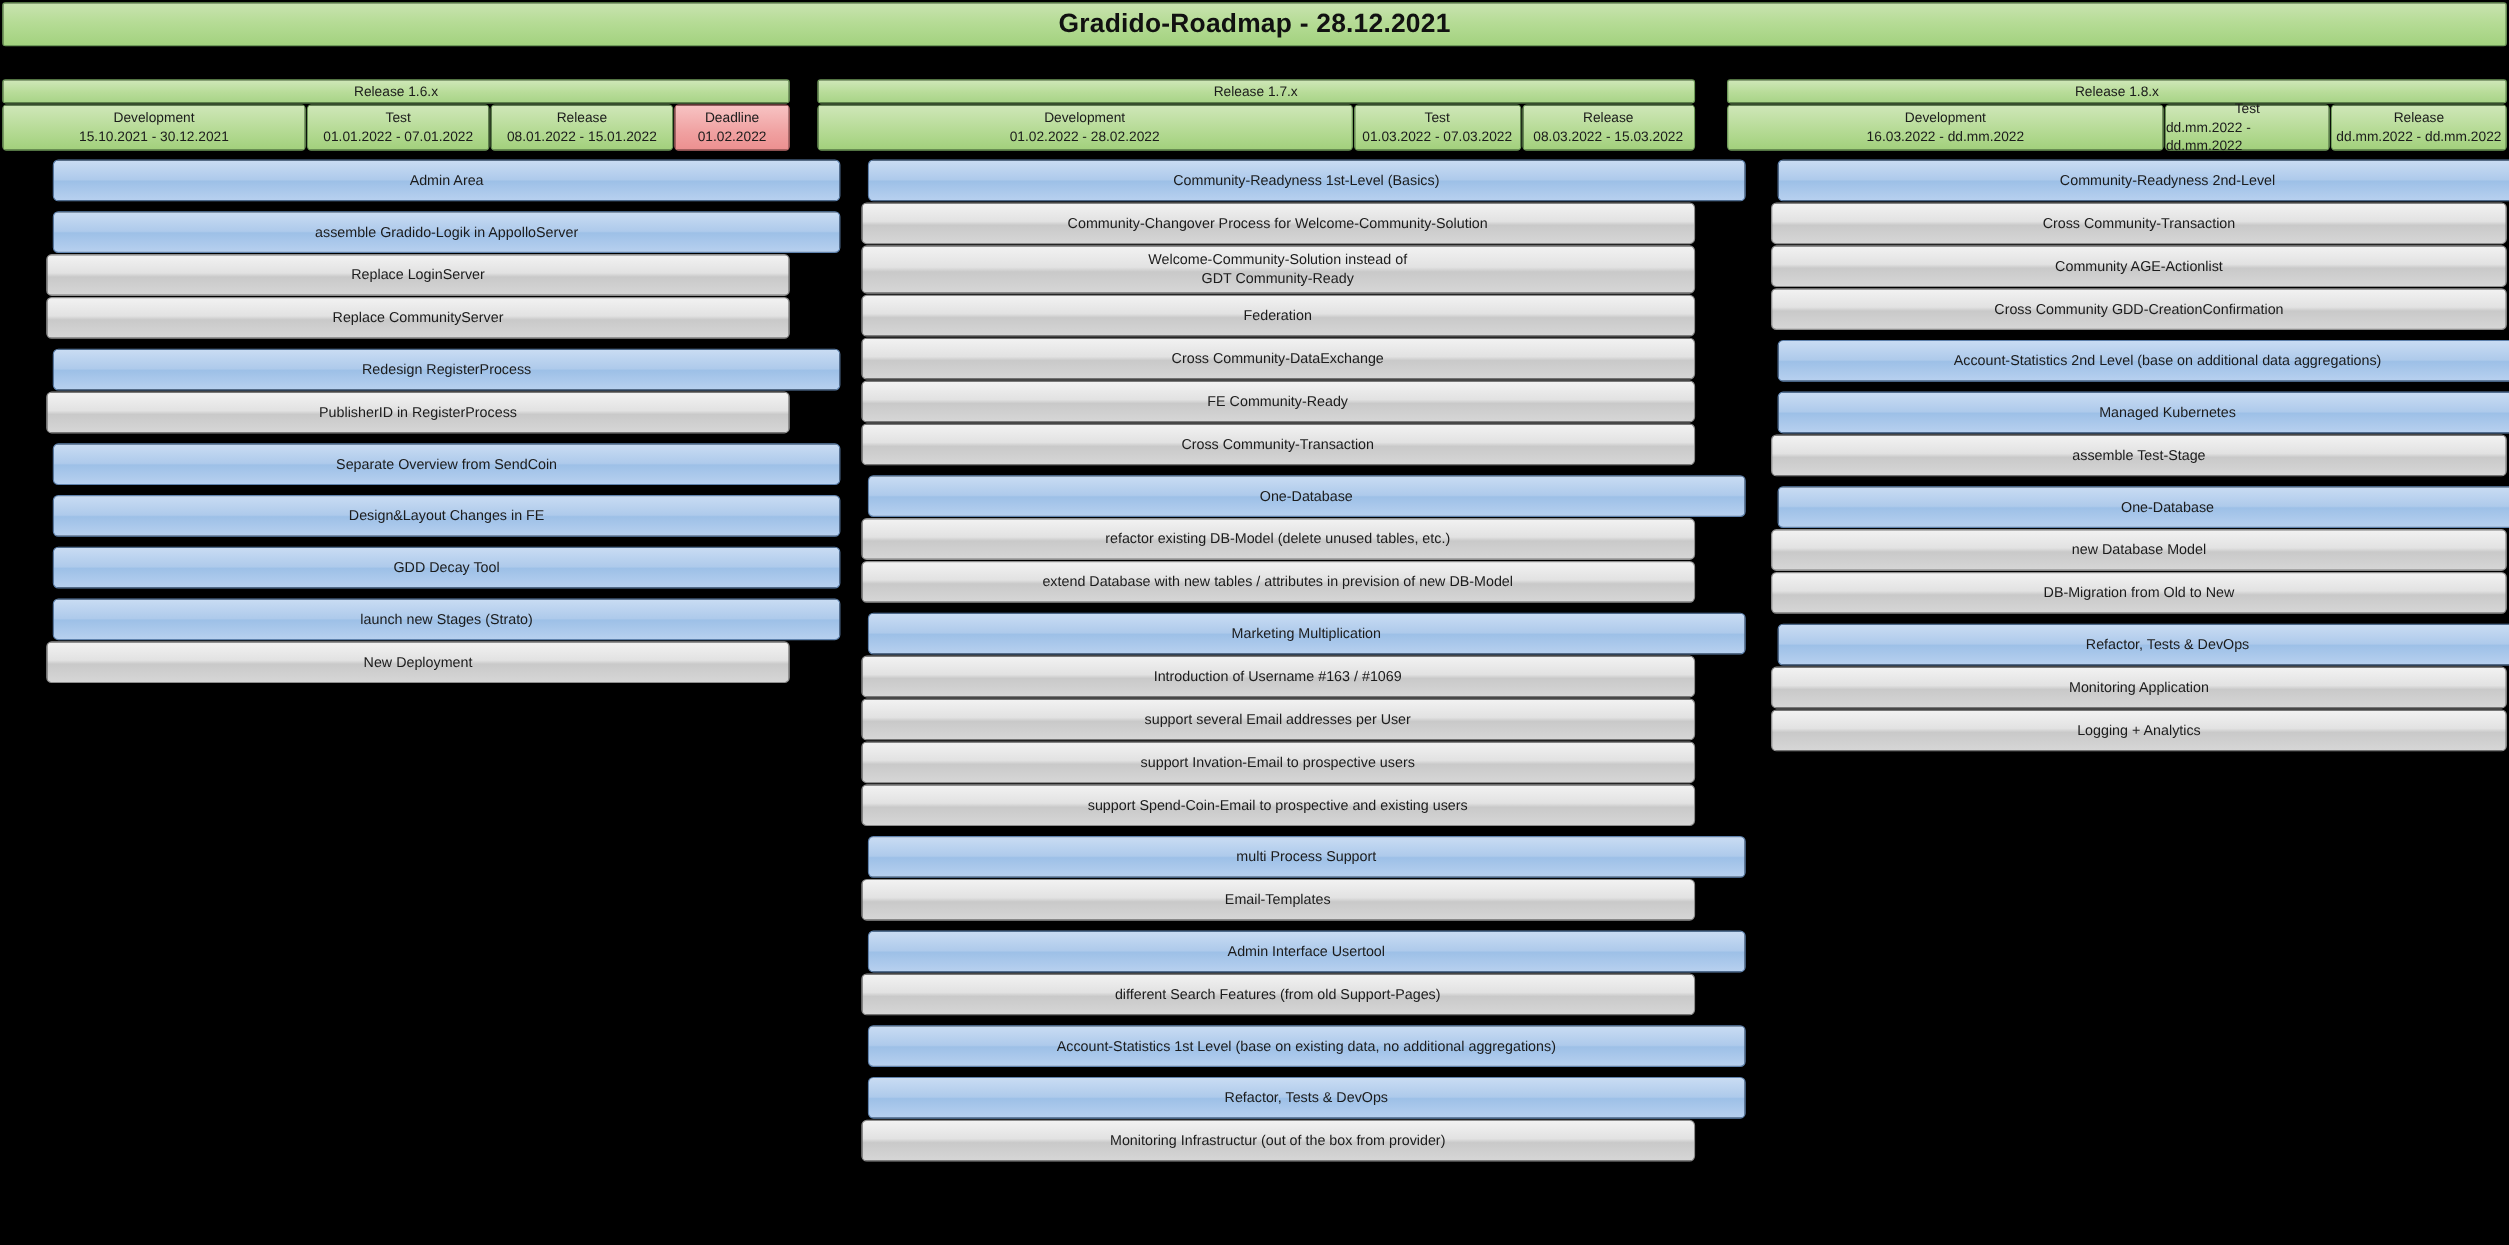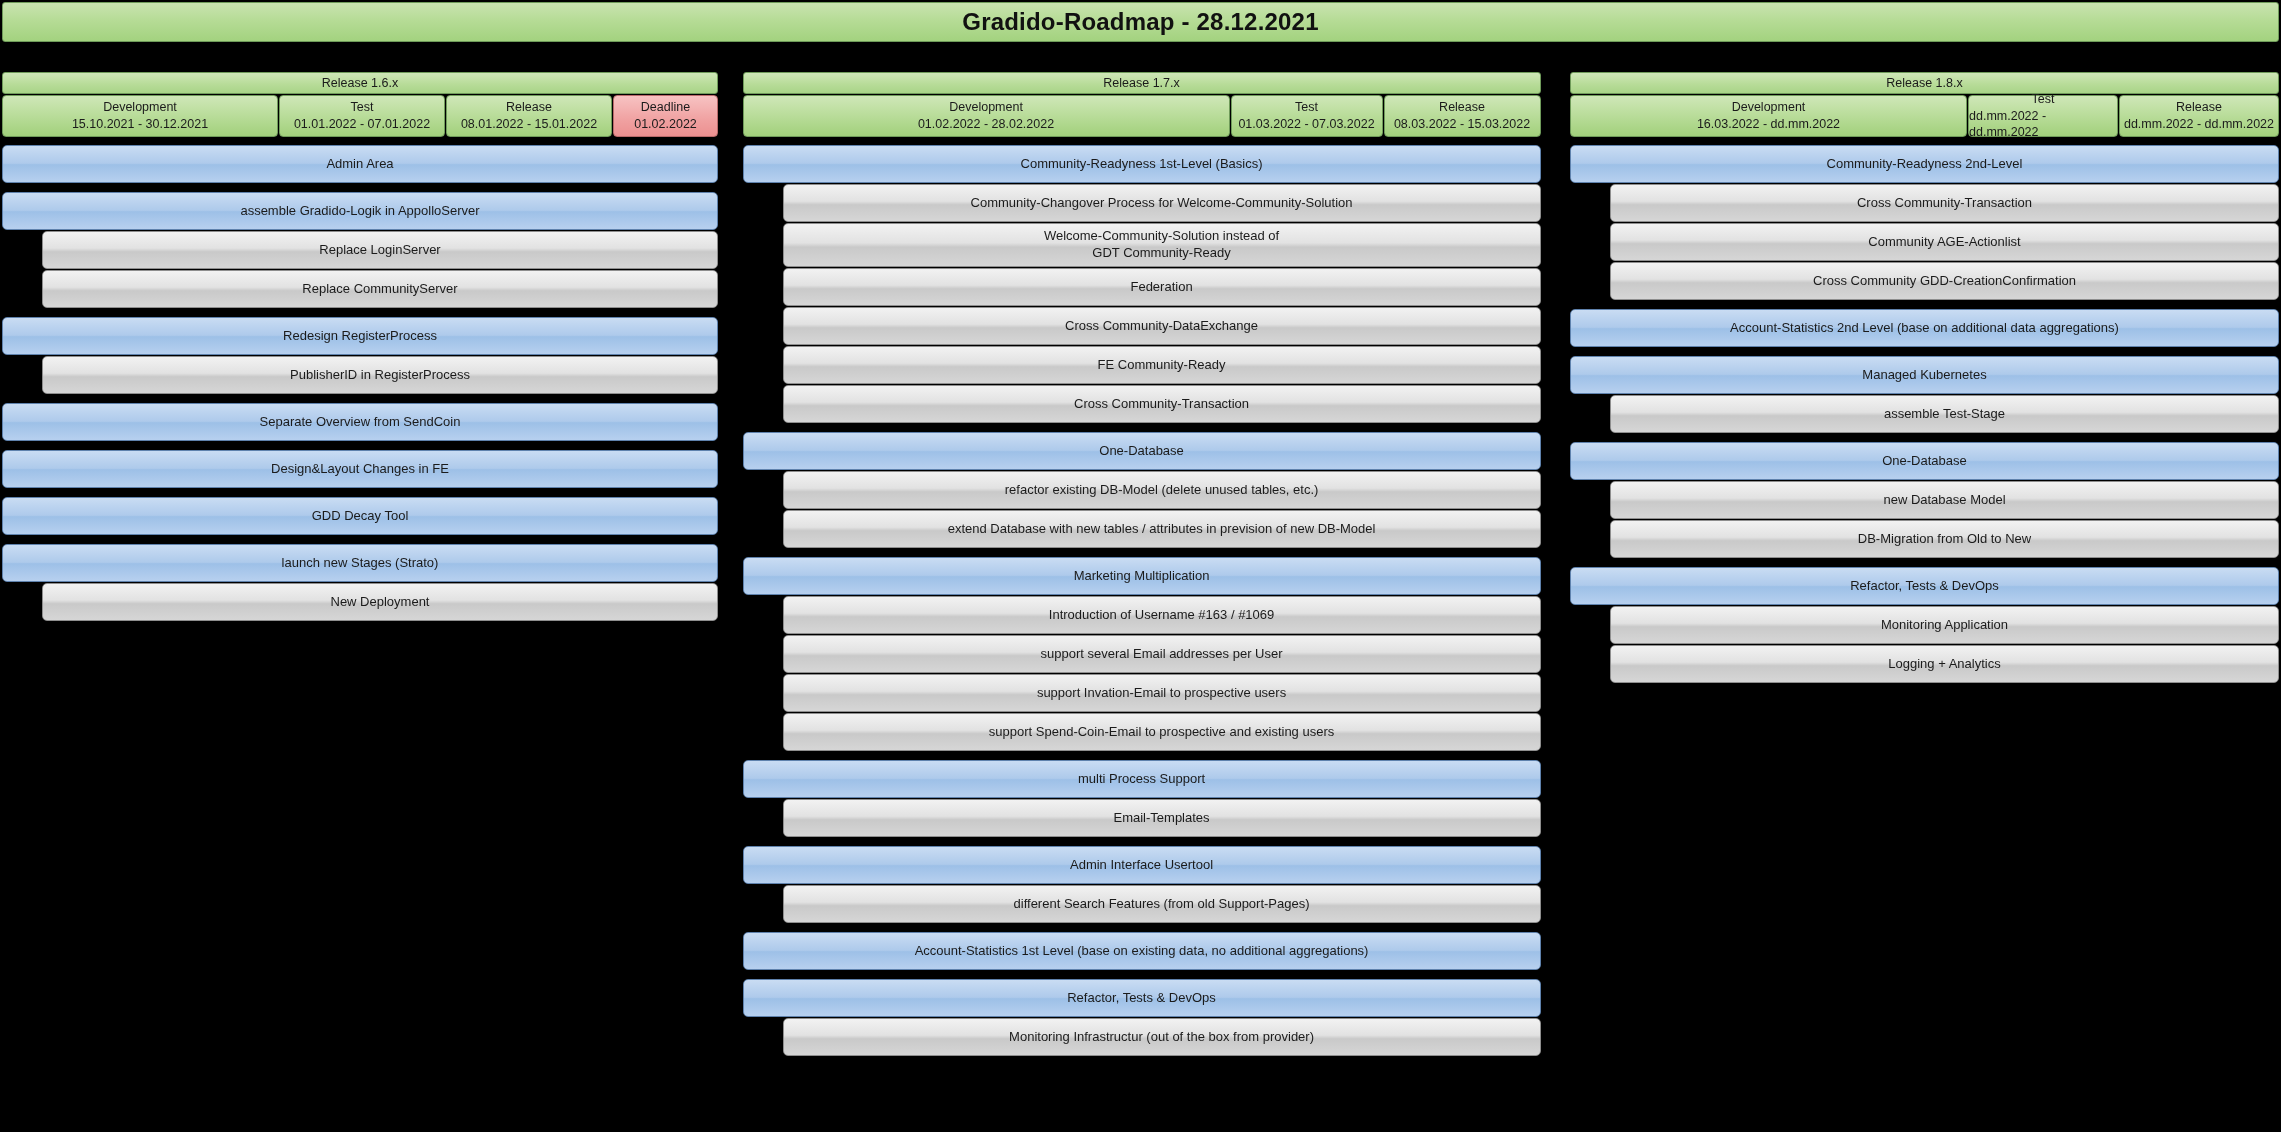--- a/index.html
+++ b/index.html
@@ -115,20 +115,21 @@
 
   .task {
     border-radius: 5px;
     box-sizing: border-box;
     display: flex;
     align-items: center;
     justify-content: center;
     text-align: center;
     padding: 2px 8px;
     line-height: 1.3;
+    margin-left: 46px;
   }
   .task .t-text { font-size: 13px; color: #1b1b1b; display: block; }
 
   .task.epic {
     background: linear-gradient(to bottom, #c9dcf3 0%, #aecaeb 48%, #9dc0e7 52%, #b7d0ef 100%);
     border: 1px solid #5f82ad;
     height: 38px;
     width: 100%;
   }
   .task.sub {

